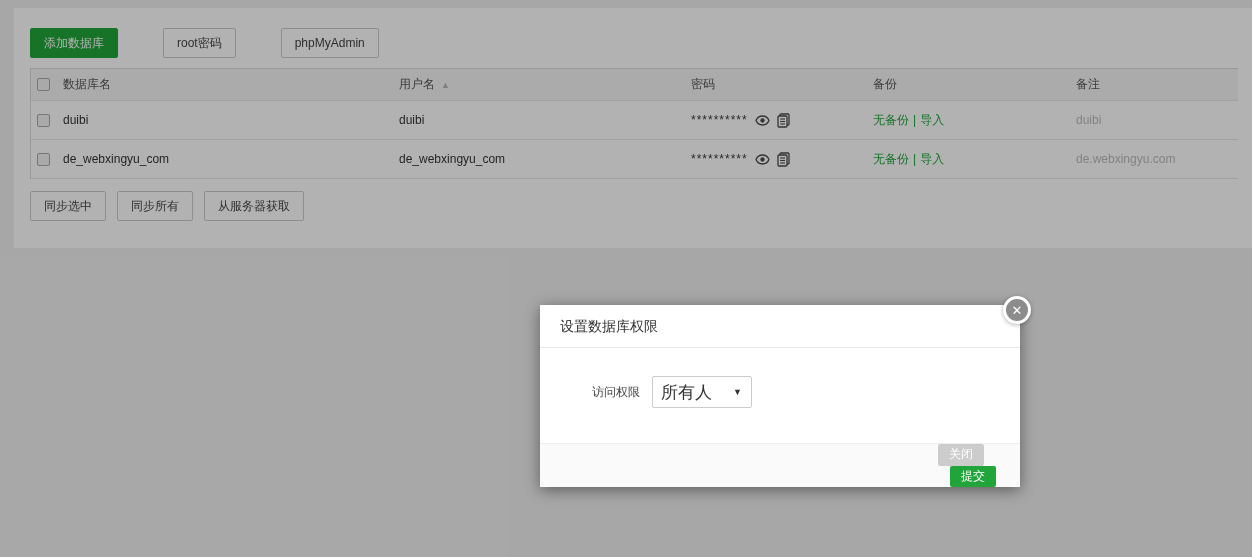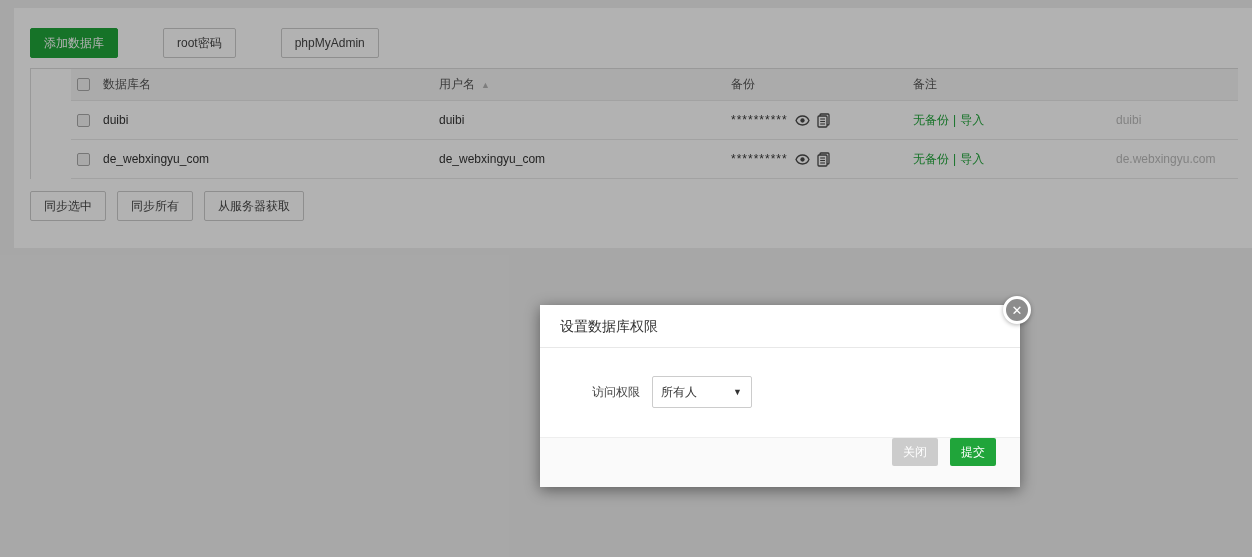--- a/index.html
+++ b/index.html
@@ -18,21 +18,21 @@
   .btn {
     display:inline-flex; align-items:center; justify-content:center;
     height:30px; padding:0 13px; font-size:12px; cursor:pointer;
     border:1px solid #ccc; background:#fff; color:#444; border-radius:2px;
   }
   .btn + .btn { margin-left:11px; }
   .btn-green { background:#20a53a; border-color:#20a53a; color:#fff; }
 
   .table-wrap {
     margin:10px 14px 0 16px;
-    border-top:1px solid #dcdcdc; border-left:1px solid #dcdcdc;padding-left:40px;
+    border-top:1px solid #dcdcdc; border-left:1px solid #dcdcdc;
   }
   .trow {
     display:grid;
     grid-template-columns:32px 336px 292px 182px 203px 1fr;
     align-items:center;
     border-bottom:1px solid #e8e8e8;
   }
   .thead { height:32px; background:#f5f5f5; color:#555; }
   .tbody-row { height:39px; background:#fff; }
   .cell { padding-right:8px; white-space:nowrap; overflow:hidden; }
@@ -66,29 +66,30 @@
     font-size:14px; color:#333;font-family:Liberation Serif, serif;
   }
   .modal-body { height:88px; position:relative; }
   .form-row { position:absolute; left:0; top:28px; width:100%; display:flex; align-items:center; }
   .form-label { width:60px; margin-left:52px; color:#444; font-size:12px; }
   .select-box {
     width:100px; height:32px; border:1px solid #ccc; border-radius:2px;
     background:#fff; display:flex; align-items:center;
     padding:0 8px; cursor:pointer; position:relative;
   }
-  .select-value { font-size:12px; color:#333; }
+  .select-value { font-size:17px; color:#333; }
   .select-caret {
     position:absolute; right:9px; font-size:9px; color:#333;
   }
   .modal-footer {
-    position:absolute; left:0; bottom:0; width:100%; height:50px;
+    position:absolute; left:0; bottom:0; width:100%; height:44px;
     background:#fafafa; border-top:1px solid #eee;
-    display:flex; align-items:flex-start; justify-content:flex-end;
+    display:flex; align-items:flex-end; justify-content:flex-end;
     padding-right:24px;
+    flex-direction:column;
   }
   .btn-close-gray {
     height:28px; padding:0 11px; background:#ccc; color:#fff;
     border:none; border-radius:2px; font-size:12px; cursor:pointer;
     margin-right:12px;
   }
   .btn-submit {
     height:28px; padding:0 11px; background:#20a53a; color:#fff;
     border:none; border-radius:2px; font-size:12px; cursor:pointer;
   }
@@ -115,20 +116,21 @@
   <div class="table-wrap">
 
     <div class="trow thead">
       <div class="cell cell-check">
         <div class="checkbox"></div>
       </div>
       <div class="cell">数据库名</div>
       <div class="cell">
         <span>用户名</span><span class="sort-caret">▲</span>
       </div>
+      <div class="cell">密码</div>
       <div class="cell">备份</div>
       <div class="cell">备注</div>
     </div>
 
     <div class="trow tbody-row">
       <div class="cell cell-check">
         <div class="checkbox"></div>
       </div>
       <div class="cell">duibi</div>
       <div class="cell">duibi</div>

